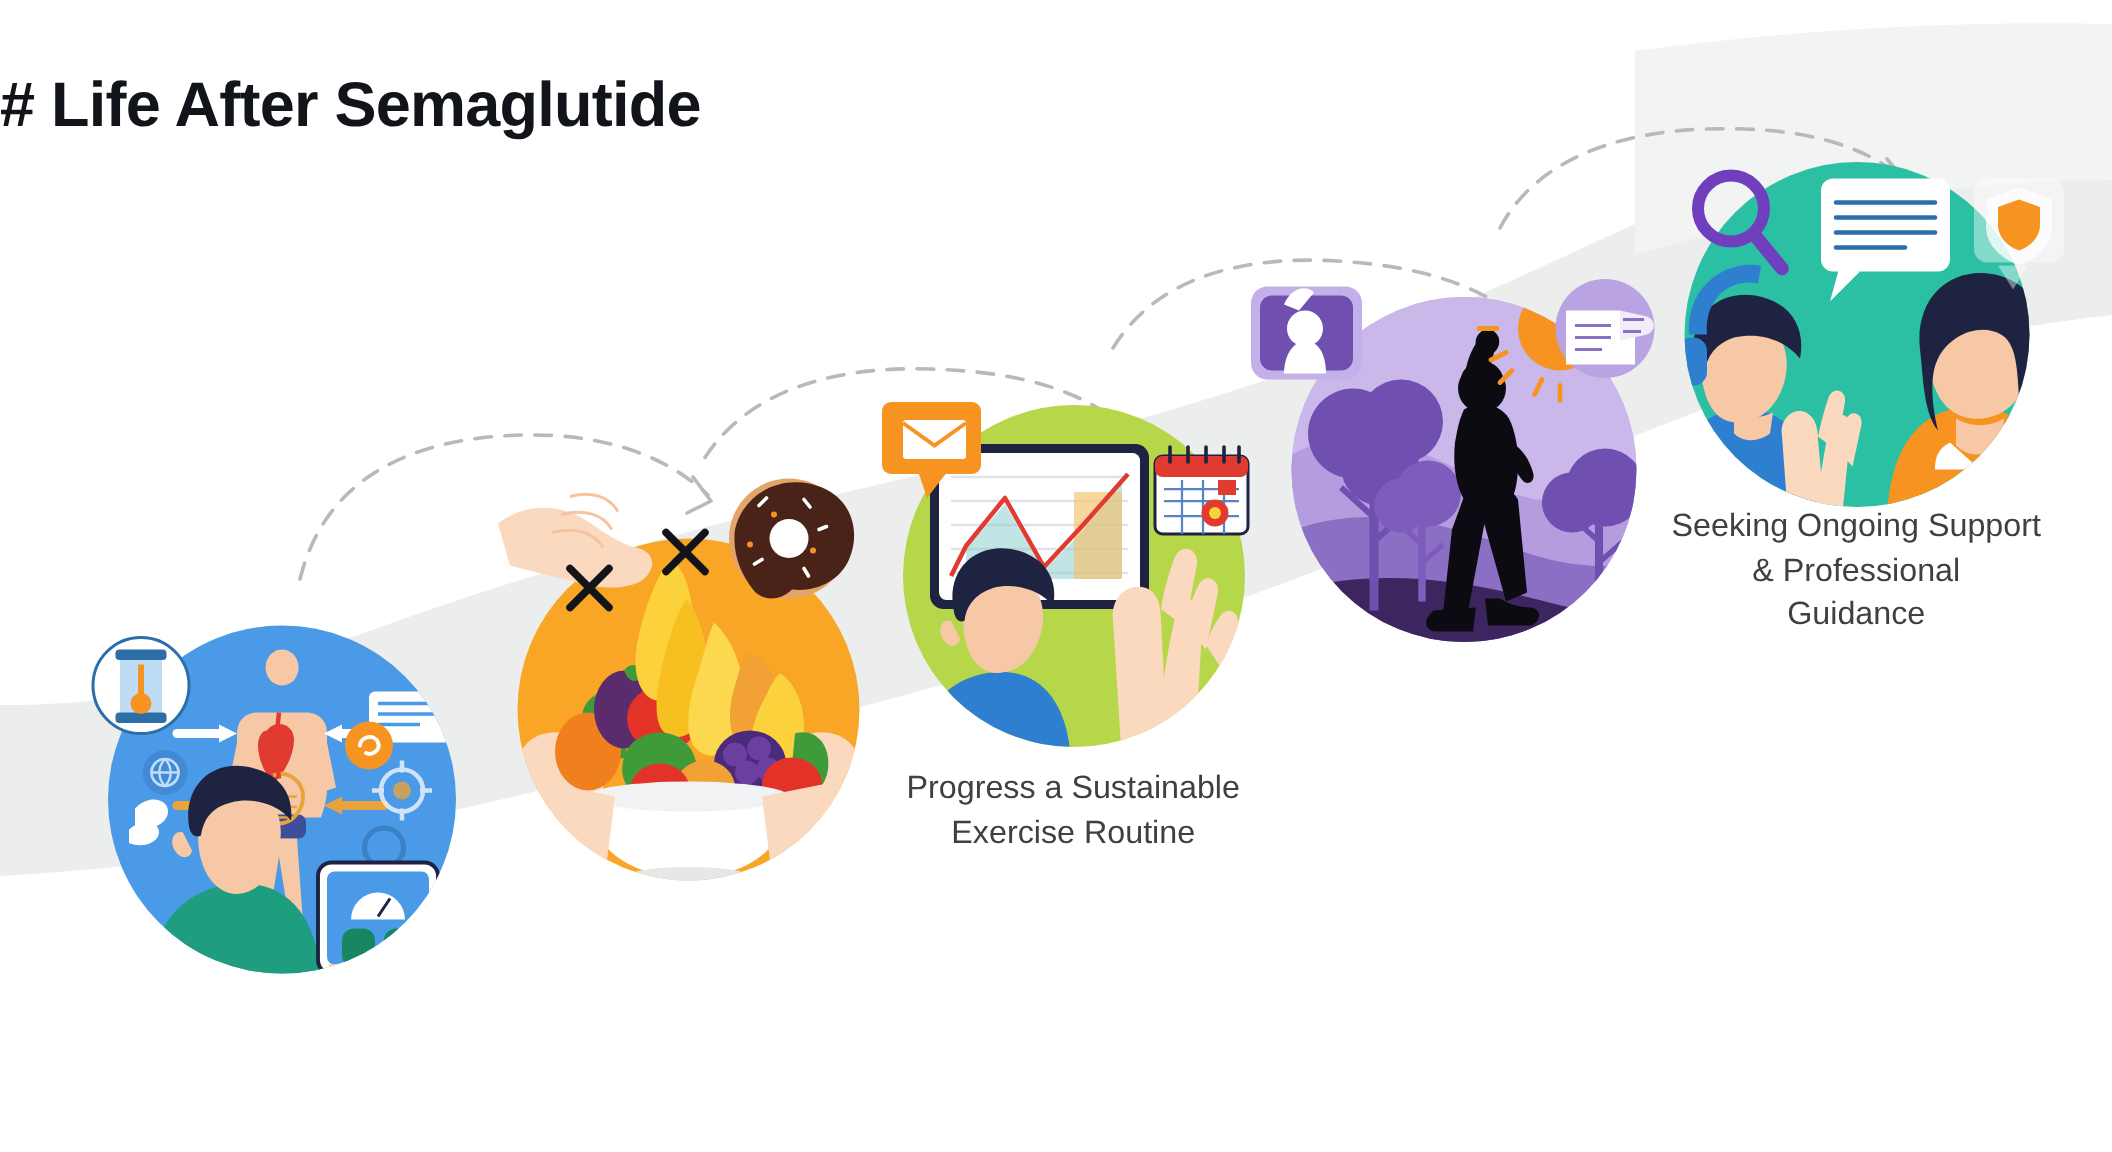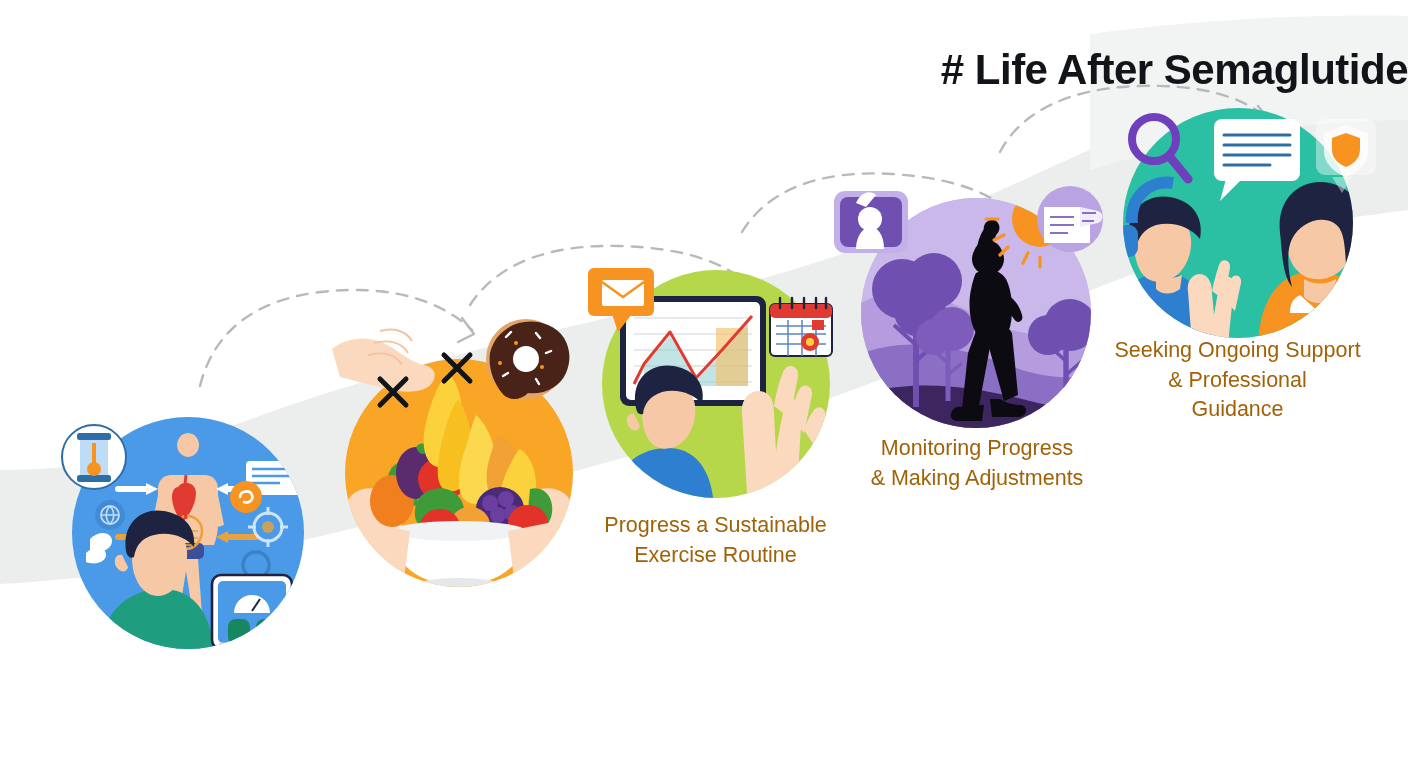--- a/index.html
+++ b/index.html
@@ -5,31 +5,31 @@
   * { margin:0; padding:0; box-sizing:border-box; }
   html,body { width:1408px; height:768px; background:#ffffff; overflow:hidden; }
   body { font-family:"Liberation Sans", sans-serif; position:relative; }
 
   #stage { position:absolute; inset:0; width:1408px; height:768px; background:#fff; }
 
   #bg-ribbon { position:absolute; inset:0; z-index:0; }
   #arrows-layer { position:absolute; inset:0; z-index:3; pointer-events:none; }
 
   .title {
-    position:absolute; left:0; right:0; top:46px; text-align:right;
+    position:absolute; left:0; right:0; top:46px; text-align:left;
     font-size:42px; font-weight:bold; color:#111418; letter-spacing:-0.5px;
     z-index:6;
   }
 
   .step { position:absolute; z-index:4; }
   .circle-wrap { position:absolute; }
   .circle-wrap svg { display:block; overflow:visible; }
 
   .step-label {
-    position:absolute; text-align:center; color:#a16207;
+    position:absolute; text-align:center; color:#404040;
     font-size:21.5px; line-height:1.38; font-weight:400; z-index:5;
     white-space:pre-line;
   }
 
   
   #step1 { left:60px;  top:405px; }
   #step2 { left:330px; top:313px; }
   #step3 { left:598px; top:258px; }
   #step4 { left:858px; top:185px; }
   #step5 { left:1118px; top:105px; }
@@ -402,22 +402,20 @@
           <path d="M186,22 h36 l10,10 v26 h-46 Z" fill="#ffffff"></path>
           <g stroke="#8b6fc4" stroke-width="2">
             <path d="M192,32 h24 M192,40 h24 M192,48 h18"></path>
           </g>
           <path d="M222,22 l18,4 c6,2 6,10 0,12 l-18,4 Z" fill="#f0ecfa"></path>
           <path d="M224,28 h14 M224,36 h12" stroke="#8b6fc4" stroke-width="2"></path>
         </g>
       </svg>
     </div>
   </div>
-  <div class="step-label" id="label4">Monitoring Progress
-&amp; Making Adjustments</div>
 
   <div class="step" id="step5">
     <div class="circle-wrap">
       <svg width="250" height="240" viewBox="0 0 250 240">
         <defs>
             <clipPath id="c5">
               <circle cx="120" cy="118" r="115"></circle>
             </clipPath>
           </defs>
         <circle cx="120" cy="118" r="115" fill="#2bbfa4"></circle>

